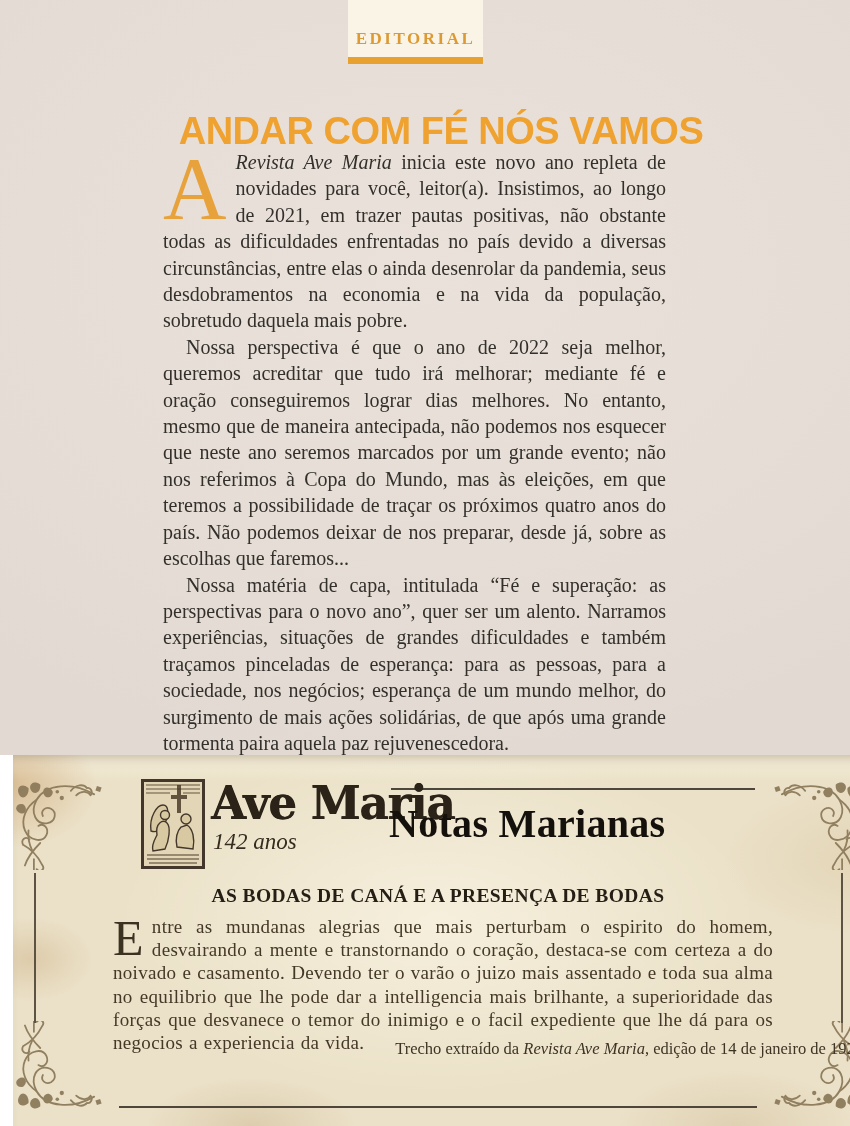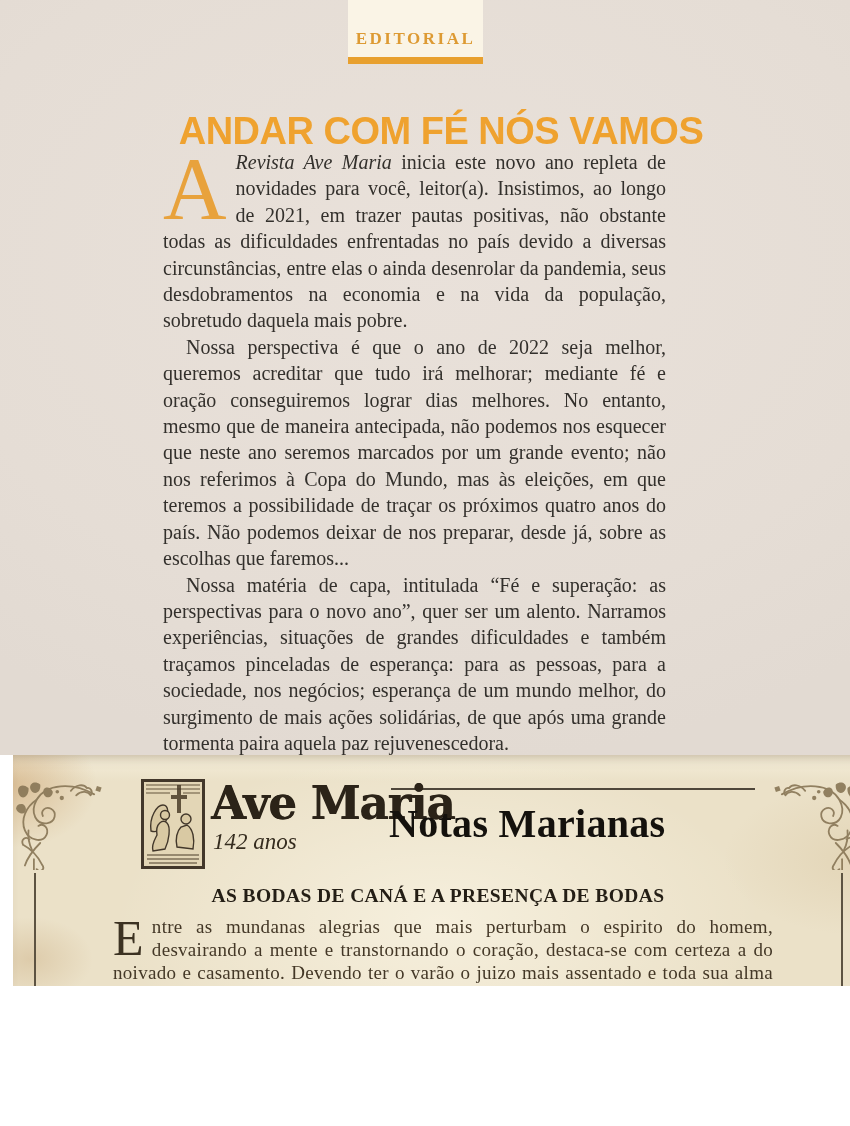--- a/index.html
+++ b/index.html
@@ -1,18 +1,18 @@
 <!DOCTYPE html>
 <html><head>
 <meta charset="utf-8">
 <style>
   html,body{margin:0;padding:0;background:#ffffff;}
   .page{
     position:relative;
-    width:850px;height:986px;
+    width:850px;height:1126px;
     overflow:hidden;
     font-family:"Liberation Serif", serif;
   }
 
   
   .editorial{
     position:absolute;left:0;top:0;width:850px;height:755px;
     background:radial-gradient(ellipse 700px 500px at 50% 35%, #e9e1da 0%, #e5ddd5 70%, #e2dad2 100%);
   }
   .badge{

